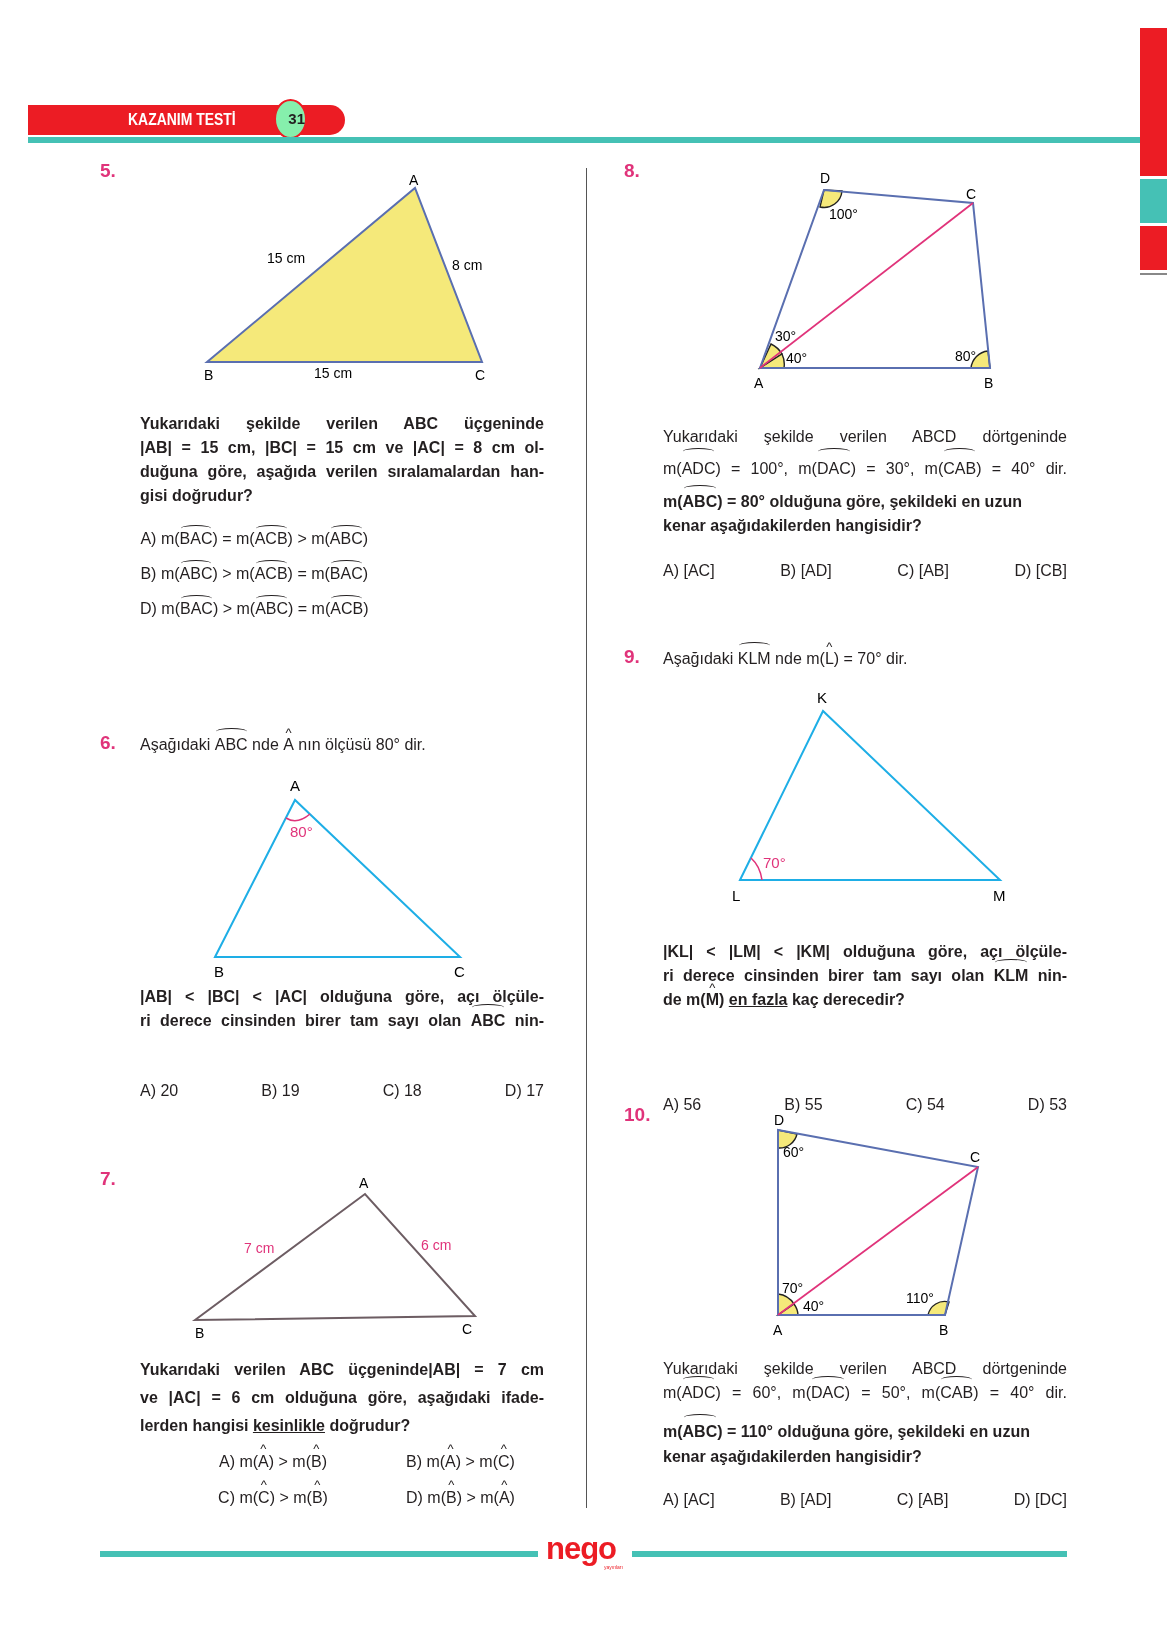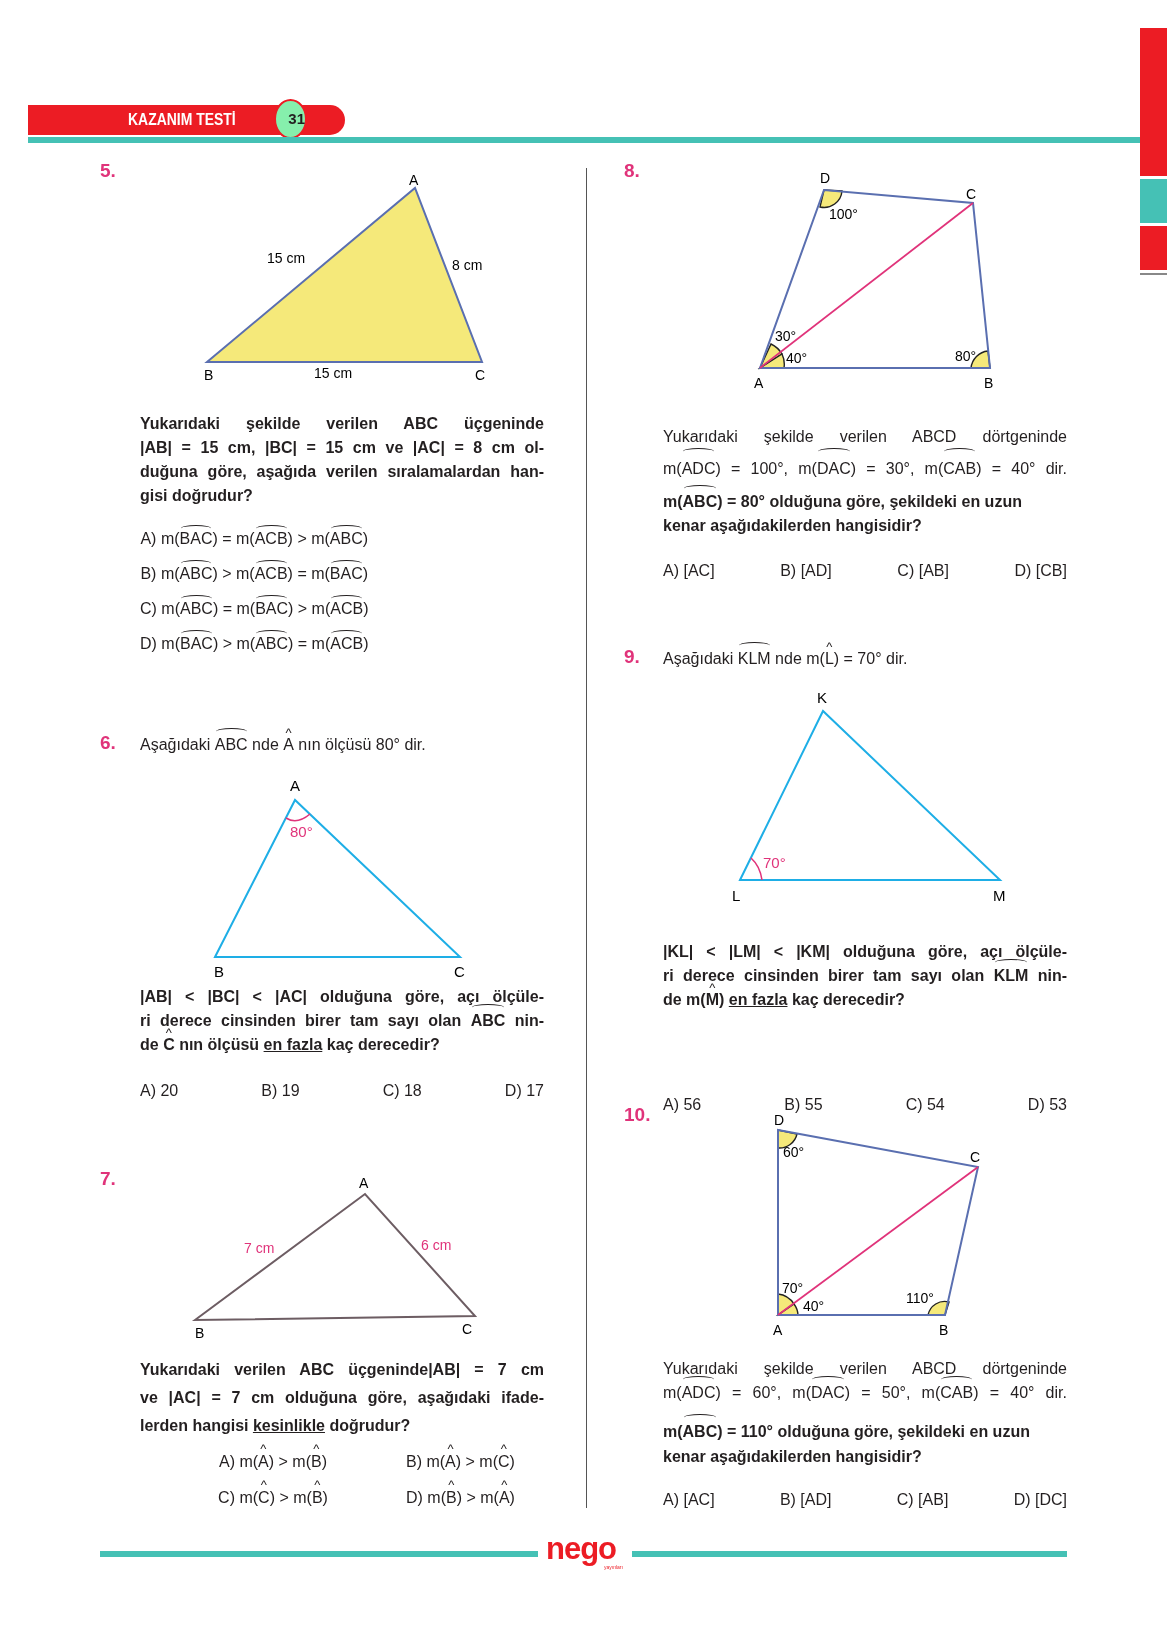--- a/index.html
+++ b/index.html
@@ -68,63 +68,59 @@
   <div>gisi doğrudur?</div>
 </div>
 <div class="abs" style="left:140px;top:530px;">
   <div class="opt" style="height:35px;">
     <span>A)</span> m(<span class="arc">BAC</span>) <span>=</span> m(<span class="arc">ACB</span>) <span>&gt;</span> m(<span class="arc">ABC</span>)
   </div>
   <div class="opt" style="height:35px;">
     <span>B)</span> m(<span class="arc">ABC</span>) <span>&gt;</span> m(<span class="arc">ACB</span>) <span>=</span> m(<span class="arc">BAC</span>)
   </div>
   <div class="opt" style="height:35px;">
-    <span>C)</span> m(<span class="arc">ABC</span>) <span>=</span> m(<span class="arc">BAC</span>) <span>&gt;</span> m(<span class="arc">ACB</span>)
-  </div>
-  <div class="opt" style="height:35px;">
     <span>D)</span> m(<span class="arc">BAC</span>) <span>&gt;</span> m(<span class="arc">ABC</span>) <span>=</span> m(<span class="arc">ACB</span>)
   </div>
 </div>
 
 <div class="abs qnum" style="left:100px;top:732px;">6.</div>
 <div class="abs txt" style="left:140px;top:733px;white-space:nowrap;">
   <span>Aşağıdaki</span> <span class="arc">ABC</span> <span>nde</span> <span class="hat">A</span> <span>nın ölçüsü 80° dir.</span>
 </div>
 <svg class="abs" style="left:200px;top:765px;" width="290" height="215">
   <polygon points="15,192 95,35 260,192" fill="none" stroke="#1eaee6" stroke-width="2"></polygon>
   <path d="M86,53 Q97,60 110,49" fill="none" stroke="#e0337a" stroke-width="1.6"></path>
   <text x="90" y="26" font-size="15">A</text>
   <text x="14" y="212" font-size="15">B</text>
   <text x="254" y="212" font-size="15">C</text>
   <text x="90" y="72" font-size="15" fill="#e0337a">80°</text>
 </svg>
 <div class="abs txt bold" style="left:140px;top:985px;width:404px;">
   <div class="just">|AB| &lt; |BC| &lt; |AC| olduğuna göre, açı ölçüle-</div>
   <div class="just"><span>ri derece cinsinden birer tam sayı olan</span> <span class="arc">ABC</span> <span>nin-</span></div>
-  <div><span>de</span> <span class="hat">C</span> <span>nın ölçüsü</span> <span class="u">en fazla</span> <span>kaç derecedir?</span></div>
 </div>
 <div class="abs opt" style="left:140px;top:1082px;width:404px;display:flex;justify-content:space-between;">
   <span><span>A)</span> <span>20</span></span>
   <span><span>B)</span> <span>19</span></span>
   <span><span>C)</span> <span>18</span></span>
   <span><span>D)</span> <span>17</span></span>
 </div>
 
 <div class="abs qnum" style="left:100px;top:1168px;">7.</div>
 <svg class="abs" style="left:185px;top:1170px;" width="310" height="175">
   <polygon points="10,150 180,24 290,146" fill="none" stroke="#6d5d63" stroke-width="2"></polygon>
   <text x="174" y="18" font-size="14">A</text>
   <text x="10" y="168" font-size="14">B</text>
   <text x="277" y="164" font-size="14">C</text>
   <text x="59" y="83" font-size="14" fill="#e0337a">7 cm</text>
   <text x="236" y="80" font-size="14" fill="#e0337a">6 cm</text>
 </svg>
 <div class="abs txt bold" style="left:140px;top:1356px;width:404px;line-height:28px;">
   <div class="just">Yukarıdaki verilen ABC üçgeninde|AB| = 7 cm</div>
-  <div class="just">ve |AC| = 7 cm olduğuna göre, aşağıdaki ifade-</div>
+  <div class="just">ve |AC| = 6 cm olduğuna göre, aşağıdaki ifade-</div>
   <div><span>lerden hangisi</span> <span class="u">kesinlikle</span> <span>doğrudur?</span></div>
 </div>
 <div class="abs" style="left:140px;top:1453px;width:404px;">
   <div class="opt" style="display:flex;height:36px;">
     <span style="width:266px;"><span>A)</span> m(<span class="hat">A</span>) <span>&gt;</span> m(<span class="hat">B</span>)</span>
     <span><span>B)</span> m(<span class="hat">A</span>) <span>&gt;</span> m(<span class="hat">C</span>)</span>
   </div>
   <div class="opt" style="display:flex;height:36px;">
     <span style="width:266px;"><span>C)</span> m(<span class="hat">C</span>) <span>&gt;</span> m(<span class="hat">B</span>)</span>
     <span><span>D)</span> m(<span class="hat">B</span>) <span>&gt;</span> m(<span class="hat">A</span>)</span>

